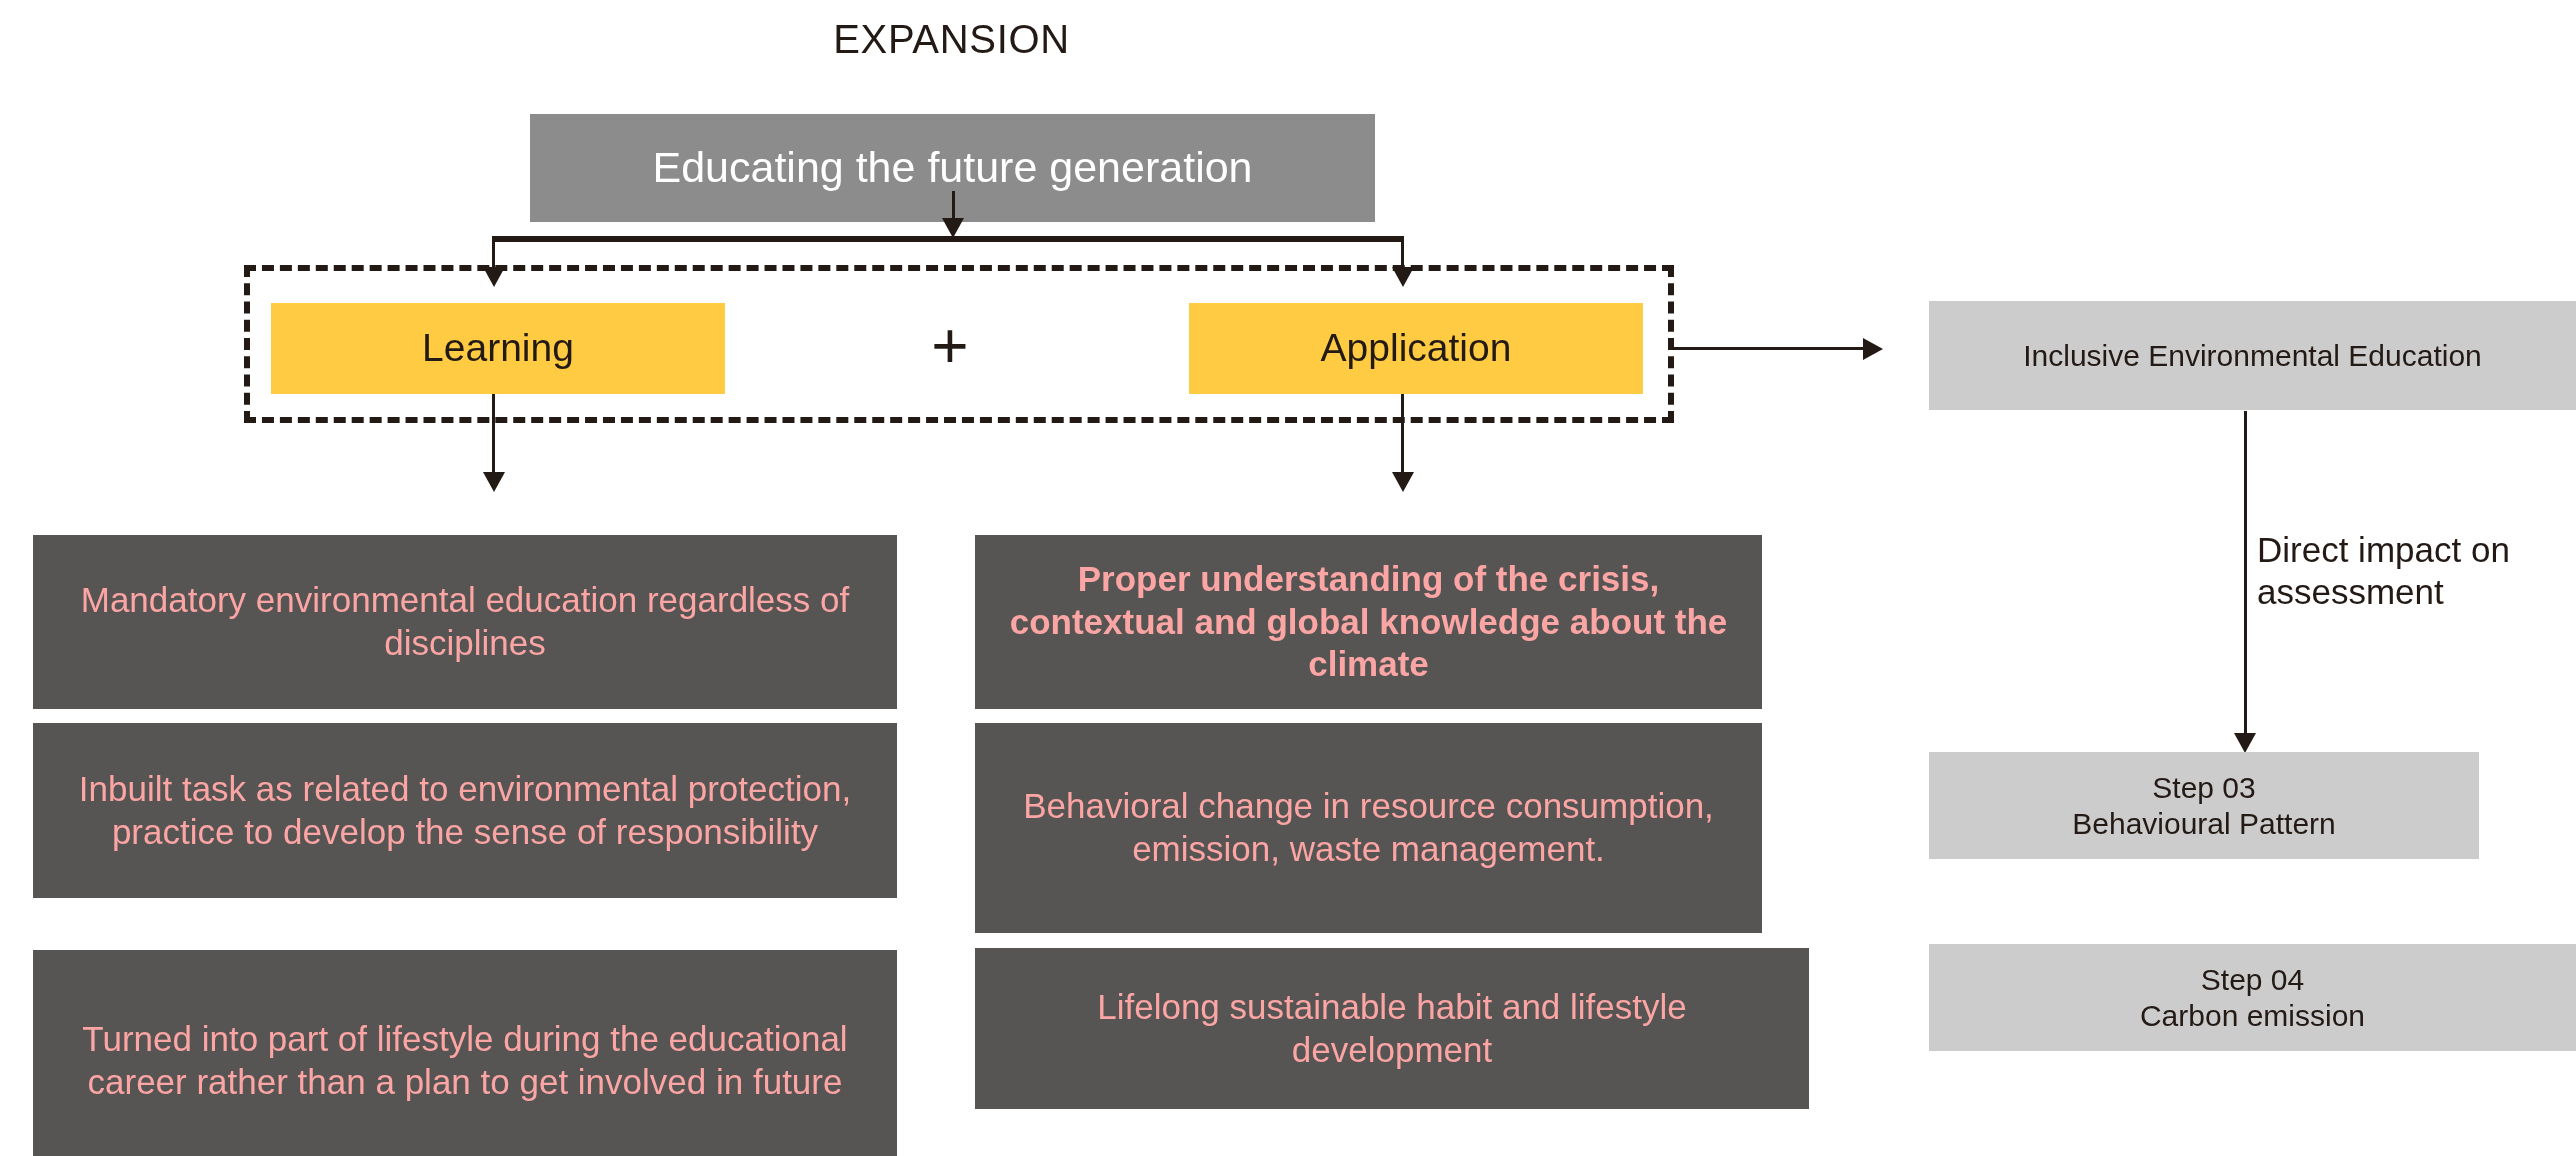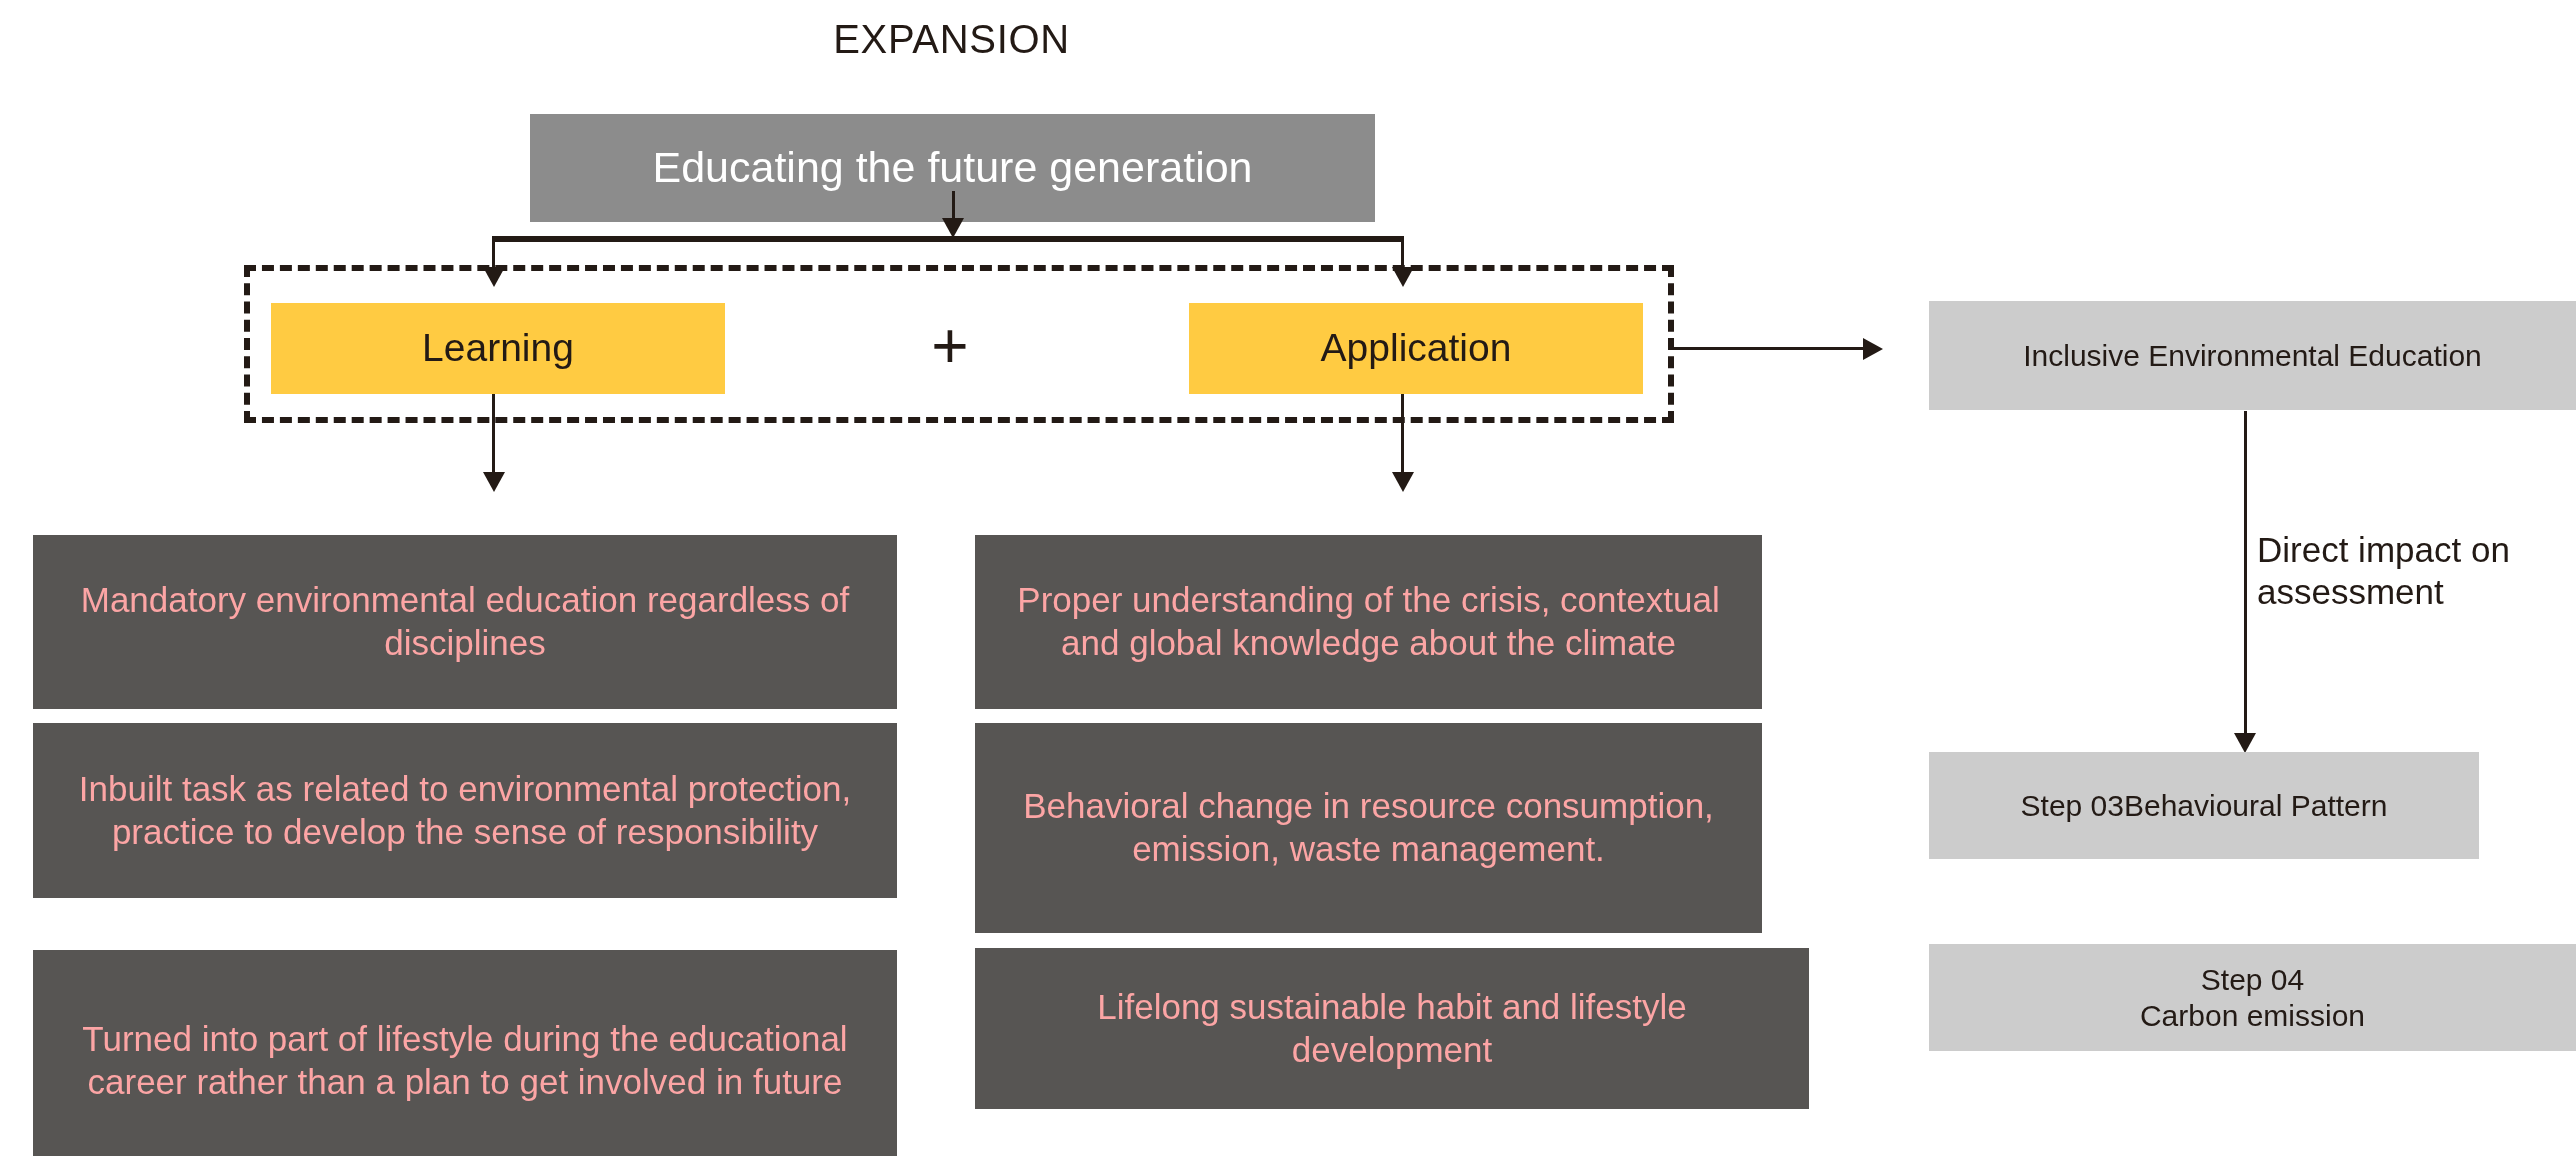--- a/index.html
+++ b/index.html
@@ -107,32 +107,32 @@
   <div class="abs vline" style="left:1401px;top:394px;width:3.3px;height:82px;"></div>
   <div class="abs arrowhead-down" style="left:1392px;top:472px;"></div>
 
   <div class="abs hline" style="left:1674px;top:347px;width:191px;"></div>
   <div class="abs arrowhead-right" style="left:1863px;top:338px;"></div>
 
   <div class="abs dark-box" style="left:33px;top:499px;width:864px;height:174px;">Mandatory environmental education regardless of disciplines</div>
   <div class="abs dark-box" style="left:33px;top:687px;width:864px;height:175px;">Inbuilt task as related to environmental protection, practice to develop the sense of responsibility</div>
   <div class="abs dark-box" style="left:33px;top:914px;width:864px;height:221px;">Turned into part of lifestyle during the educational career rather than a plan to get involved in future</div>
 
-  <div class="abs dark-box" style="left:975px;top:499px;width:787px;height:174px;">Proper understanding of the crisis, contextual and global knowledge about the climate</div>
+  <div class="abs dark-box" style="left:975px;top:499px;width:787px;height:174px;font-weight:bold;">Proper understanding of the crisis, contextual and global knowledge about the climate</div>
   <div class="abs dark-box" style="left:975px;top:687px;width:787px;height:210px;">Behavioral change in resource consumption, emission, waste management.</div>
   <div class="abs dark-box" style="left:975px;top:912px;width:834px;height:161px;">Lifelong sustainable habit and lifestyle development</div>
 
   <div class="abs grey-box" style="left:1929px;top:301px;width:647px;height:109px;">Inclusive  Environmental Education</div>
 
   <div class="abs vline" style="left:2244px;top:411px;width:3.3px;height:328px;"></div>
   <div class="abs arrowhead-down" style="left:2234px;top:733px;"></div>
 
   <div class="abs" id="direct-impact-label">Direct impact on assessment</div>
 
-  <div class="abs grey-box" style="left:1929px;top:752px;width:550px;height:107px;flex-direction:row;">
+  <div class="abs grey-box" style="left:1929px;top:752px;width:550px;height:107px;flex-direction:column;">
     <span>Step 03</span>
     <span>Behavioural Pattern</span>
   </div>
 
   <div class="abs grey-box" style="left:1929px;top:944px;width:647px;height:107px;flex-direction:column;">
     <span>Step 04</span>
     <span>Carbon emission</span>
   </div>
 
 </div>

